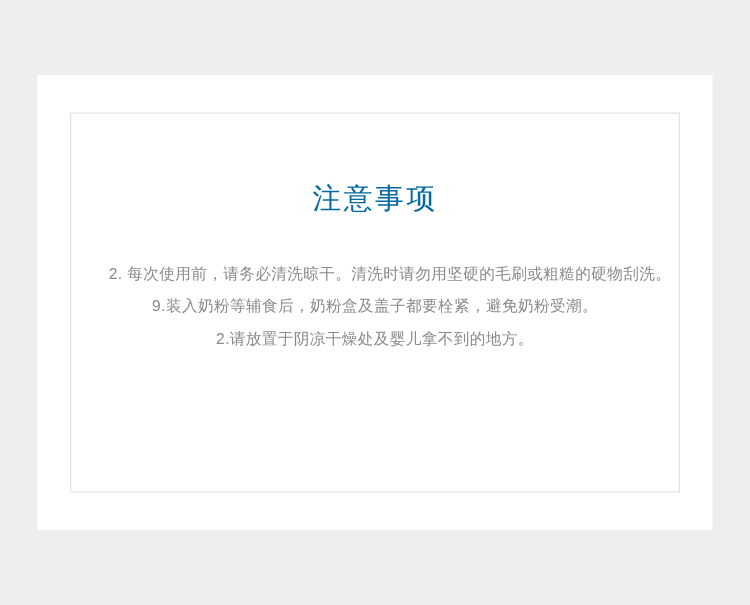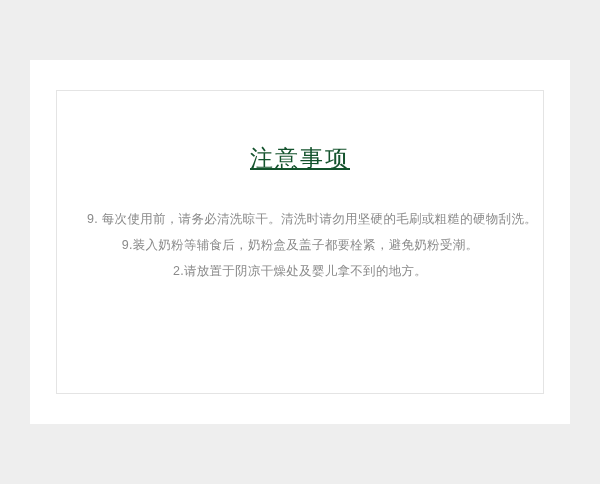--- a/index.html
+++ b/index.html
@@ -34,27 +34,26 @@
   .content {
     position: absolute;
     left: 0;
     top: 0;
     width: 100%;
     box-sizing: border-box;
     padding: 52px 30px 0 30px;
   }
   .title {
     text-align: center;
-    color: #14532d;
+    color: #0369a1;
     font-size: 23px;
     letter-spacing: 2px;
     font-weight: normal;
     margin: 0 0 34px 0;
     font-family: "Liberation Sans", sans-serif;
-    text-decoration: underline;
   }
   .notes-list {
     margin: 0;
     padding: 0;
     list-style: none;
   }
   .note-item {
     color: #8a8a8a;
     font-size: 12.5px;
     line-height: 22px;
@@ -65,19 +64,19 @@
   }
 </style>
 </head>
 <body>
 
 <div class="page-wrap">
   <div class="inner-frame">
     <div class="content">
       <h1 class="title">注意事项</h1>
       <ul class="notes-list">
-        <li class="note-item">9. 每次使用前，请务必清洗晾干。清洗时请勿用坚硬的毛刷或粗糙的硬物刮洗。</li>
+        <li class="note-item">2. 每次使用前，请务必清洗晾干。清洗时请勿用坚硬的毛刷或粗糙的硬物刮洗。</li>
         <li class="note-item">9.装入奶粉等辅食后，奶粉盒及盖子都要栓紧，避免奶粉受潮。</li>
         <li class="note-item">2.请放置于阴凉干燥处及婴儿拿不到的地方。</li>
       </ul>
     </div>
   </div>
 </div>
 
 </body></html>

